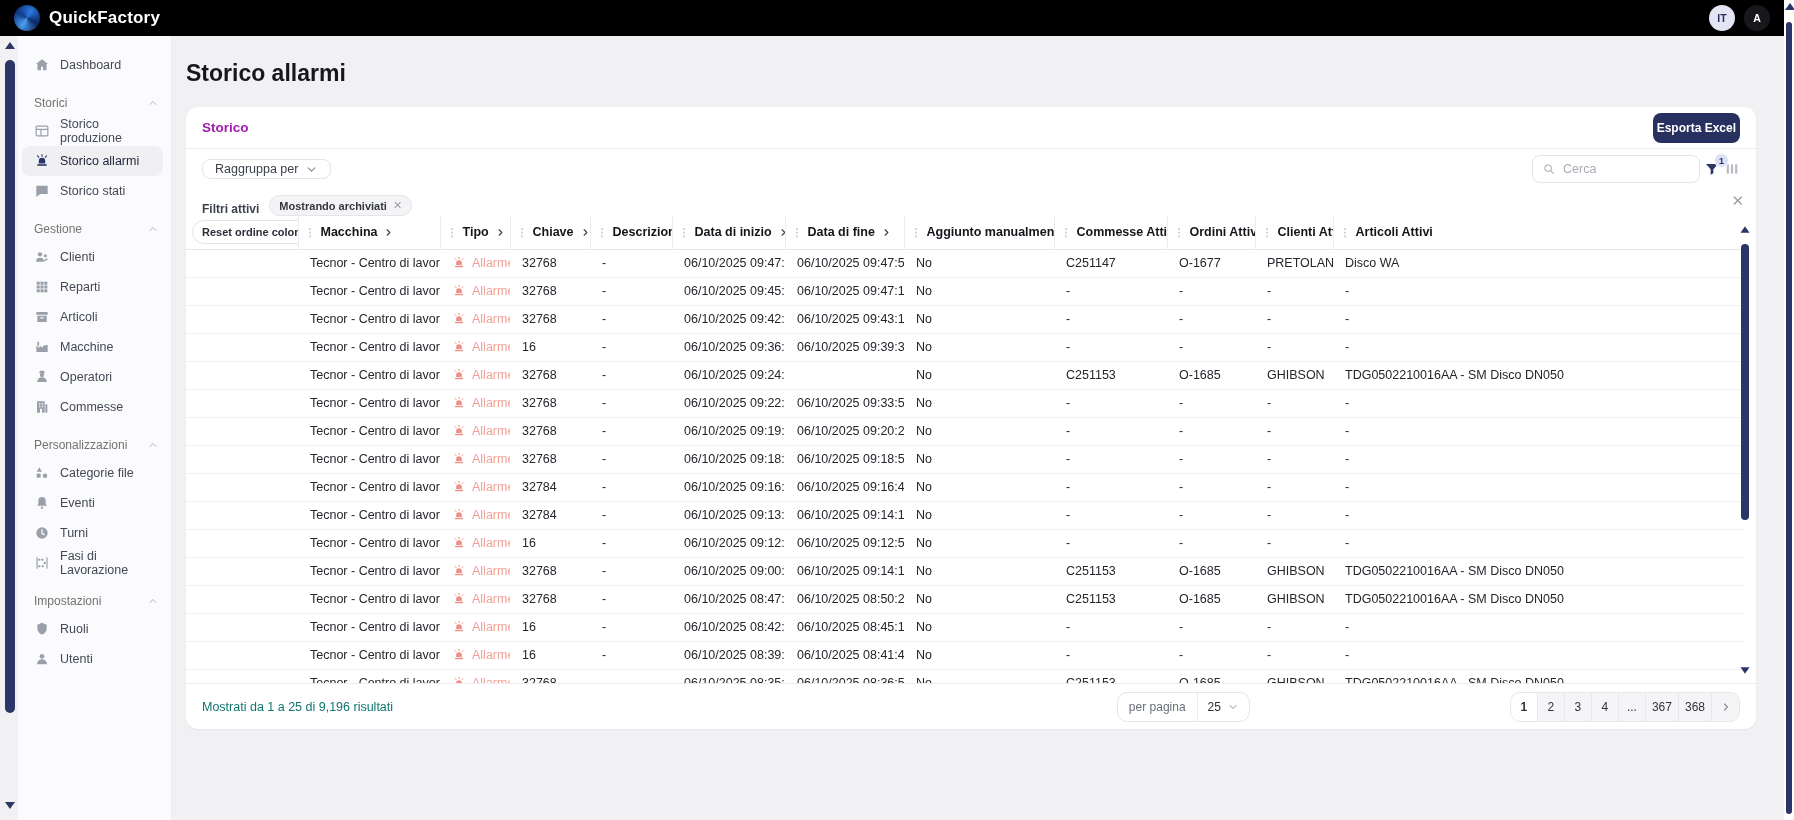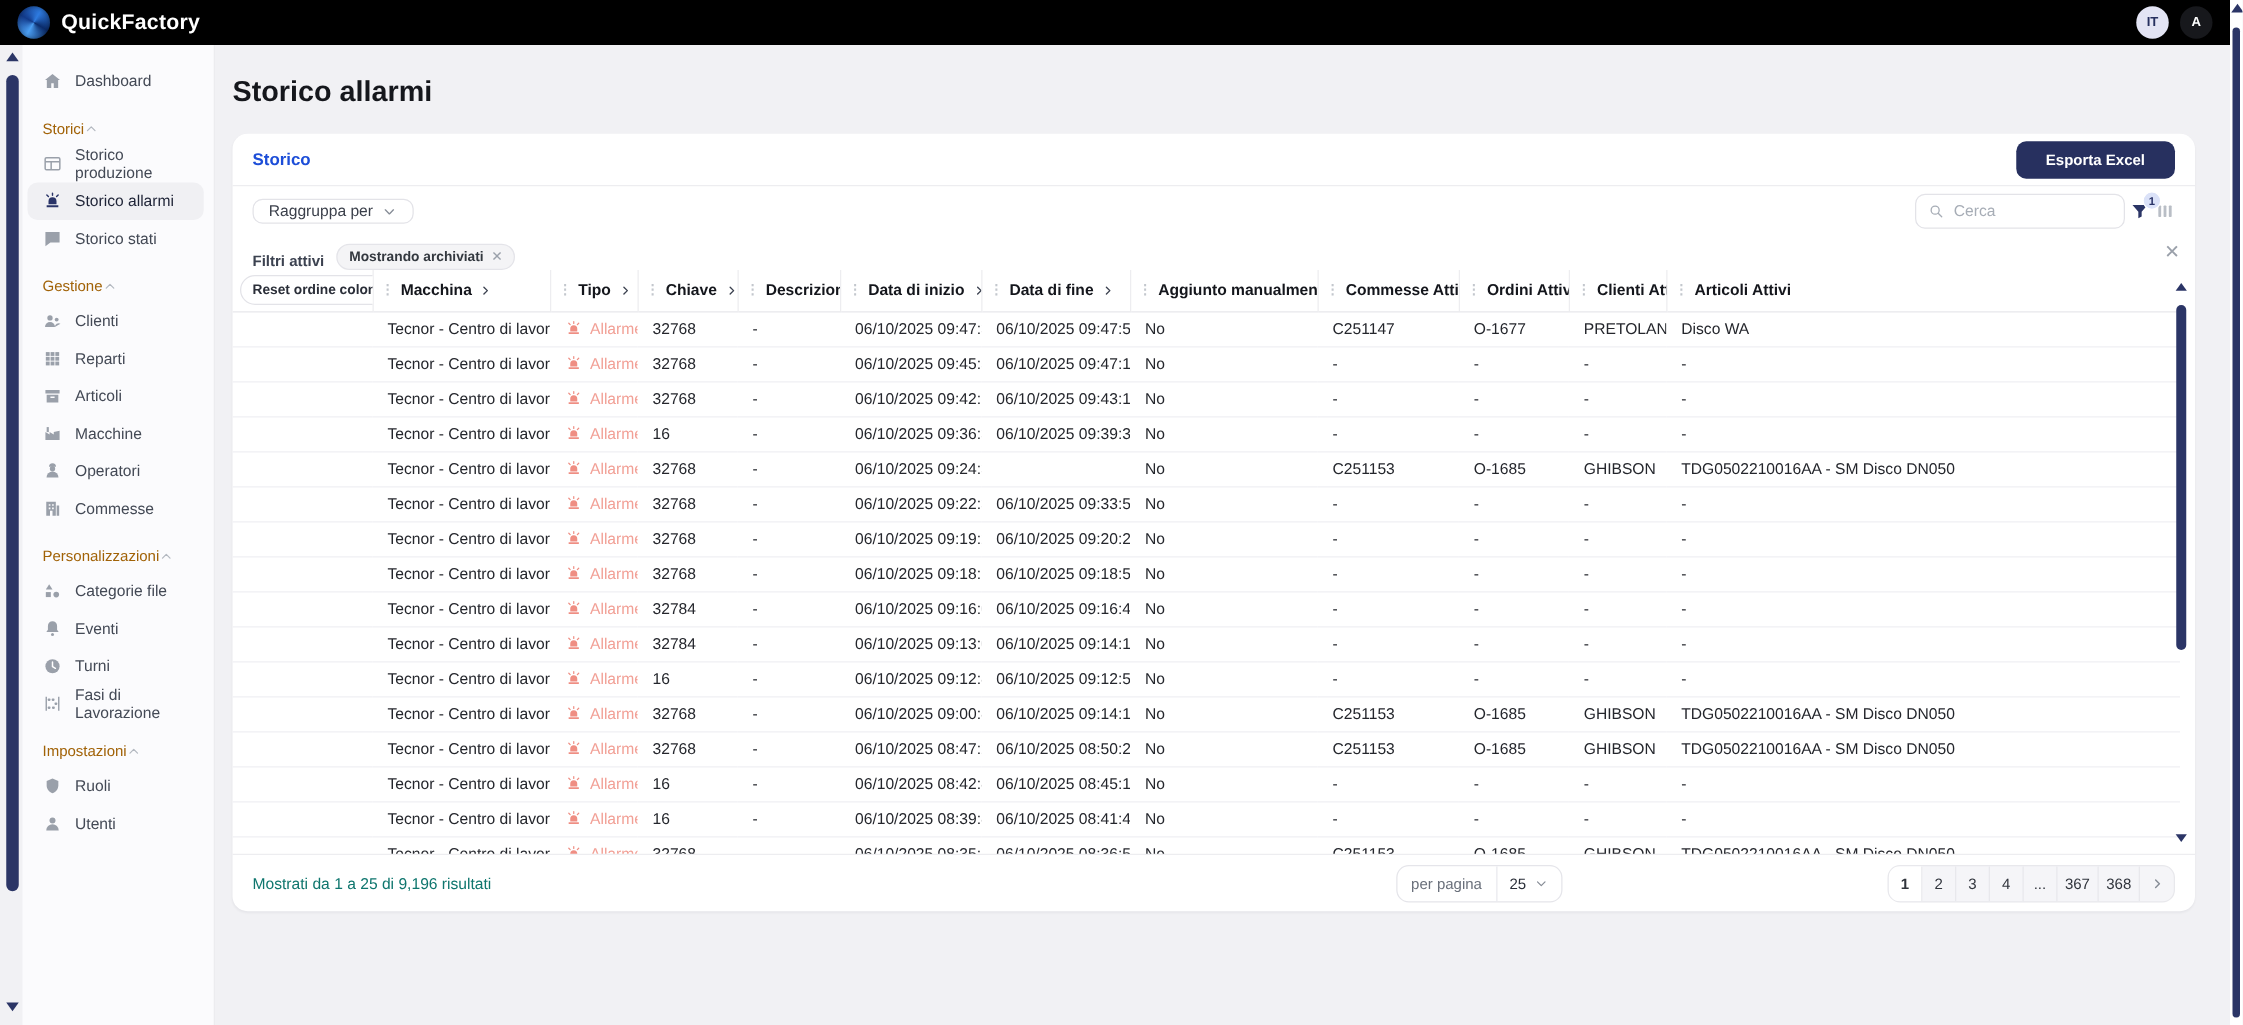--- a/index.html
+++ b/index.html
@@ -25,34 +25,34 @@
   .left-rail .arrow-up { position:absolute; top:6px; left:3px; }
   .left-rail .thumb { position:absolute; top:24px; left:3px; width:10px; height:653px; background:#2b3566; border-radius:6px; }
   .left-rail .arrow-down { position:absolute; top:766px; left:3px; }
 
   
   .sidebar { position:absolute; top:36px; left:18px; width:154px; height:784px; background:#fbfbfd; border-right:1px solid #ececef; padding:14px 8px 0 4px; }
   .side-item { display:flex; align-items:center; gap:10px; height:30px; padding:0 8px 0 12px; border-radius:8px; font-size:12.5px; color:#434955; cursor:pointer; }
   .side-item .icon { color:#9aa0aa; display:flex; }
   .side-item.active { background:#f0f0f3; color:#1e2336; }
   .side-item.active .icon { color:#2a3468; }
-  .side-section { display:flex; align-items:center; margin:16px 4px 6px 12px; font-size:12px; color:#a16207; cursor:pointer; }
+  .side-section { display:flex; align-items:center; justify-content:space-between; margin:16px 4px 6px 12px; font-size:12px; color:#737373; cursor:pointer; }
   .side-section .icon { color:#b3b8c0; display:flex; }
 
   .icon svg { display:block; }
 
   
   .main { position:absolute; top:36px; left:172px; width:1600px; height:784px; padding:20px 16px 0 14px; }
   .page-title { font-size:23px; font-weight:700; color:#15171c; margin:4px 0 20px 0; }
 
   .card { background:#fff; border-radius:12px; height:622px; box-shadow:0 1px 2px rgba(20,22,40,.05); display:flex; flex-direction:column; position:relative; }
 
   .card-header { height:42px; display:flex; align-items:center; padding:0 16px; border-bottom:1px solid #ededf0; }
-  .card-title { font-size:13.5px; font-weight:700; color:#1d4ed8; }
-  .btn-export { margin-left:auto; background:#27305f; color:#fff; border:none; border-radius:8px; font-size:12px; font-weight:700; padding:8px 24px; cursor:pointer; font-family:inherit; }
+  .card-title { font-size:13.5px; font-weight:700; color:#a21caf; }
+  .btn-export { margin-left:auto; background:#27305f; color:#fff; border:none; border-radius:8px; font-size:12px; font-weight:700; padding:8px 4px; cursor:pointer; font-family:inherit; }
 
   .toolbar { height:40px; display:flex; align-items:center; padding:0 16px; gap:14px; }
   .btn-group-by { display:flex; align-items:center; gap:7px; background:#fff; border:1px solid #e3e3e8; border-radius:8px; padding:2px 12px; font-size:12.5px; color:#3a3f4a; cursor:pointer; font-family:inherit; }
   .btn-group-by .icon { color:#878d97; display:flex; }
   .toolbar-right { margin-left:auto; display:flex; align-items:center; gap:4px; }
   .search-box { display:flex; align-items:center; gap:7px; width:168px; height:28px; border:1px solid #e3e3e8; border-radius:8px; padding:0 9px; color:#a7adb6; }
   .search-box input { border:none; outline:none; width:110px; font-size:12.5px; color:#3a3f4a; font-family:inherit; background:transparent; }
   .search-box input::placeholder { color:#a7adb6; }
   .funnel-wrap { position:relative; cursor:pointer; color:#2b3566; display:flex; }
   .funnel-badge { position:absolute; top:-8px; right:-9px; width:15px; height:15px; border-radius:50%; background:#dbe2f8; border:1.5px solid #fff; color:#2a3468; font-size:9px; font-weight:700; display:flex; align-items:center; justify-content:center; }

